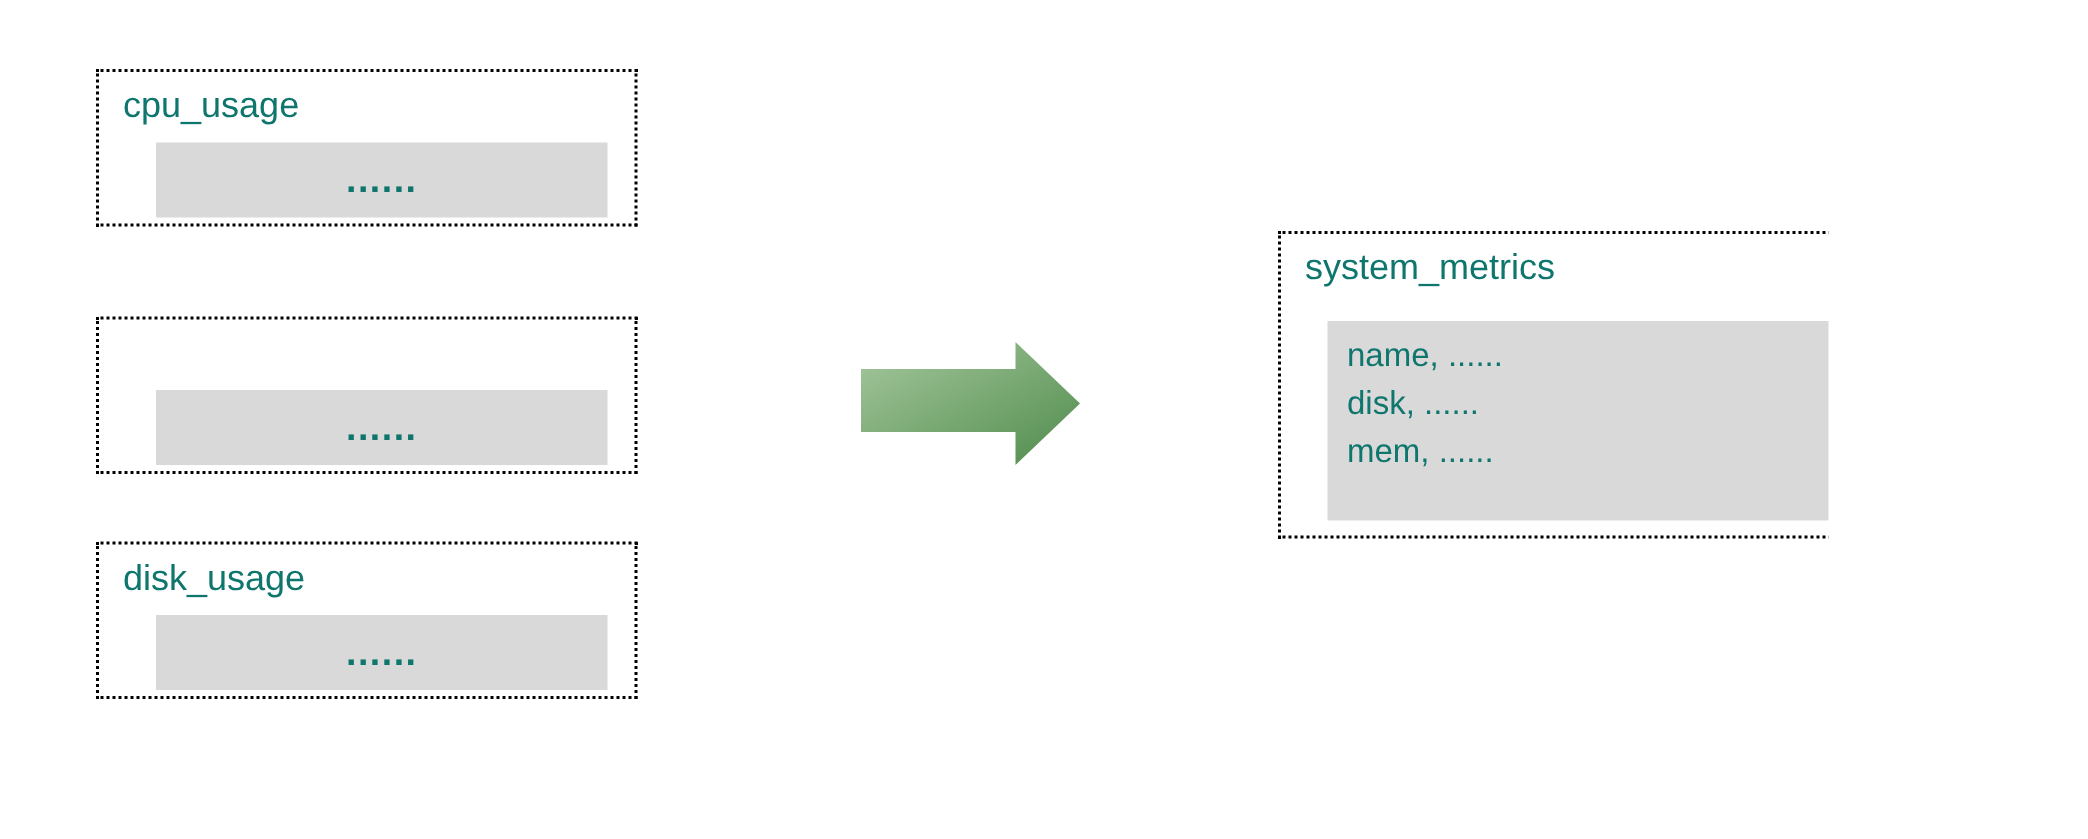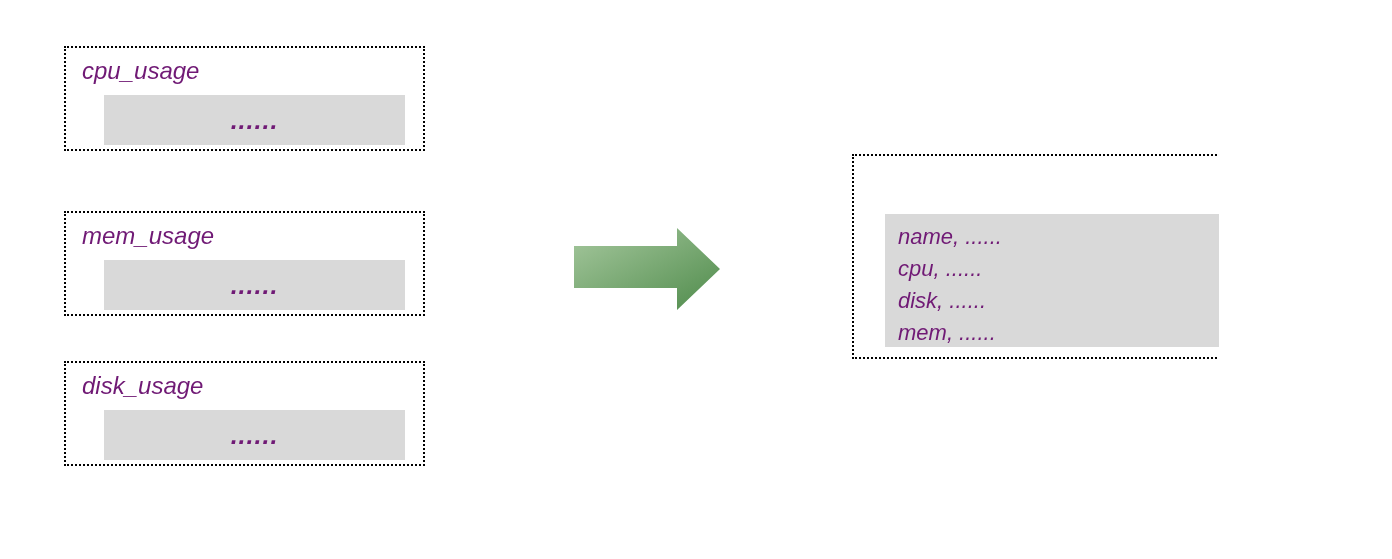--- a/index.html
+++ b/index.html
@@ -3,23 +3,22 @@
 <meta charset="utf-8">
 <style>
   * { margin: 0; padding: 0; box-sizing: border-box; }
   html, body { background: #ffffff; }
   .canvas {
     position: relative;
     width: 1219px;
     height: 559px;
     background: #ffffff;
     font-family: "Liberation Sans", "DejaVu Sans", sans-serif;
-    color: #701a75;
+    color: #0f766e;
     overflow: hidden;
-    font-style: italic;
   }
   .dotted-box {
     position: absolute;
     border: 2px dotted #000000;
     background: #ffffff;
   }
   .src-box { left: 64px; width: 361px; height: 105px; }
   .src-box-0 { top: 46px; }
   .src-box-1 { top: 211px; }
   .src-box-2 { top: 361px; }
@@ -76,21 +75,20 @@
 <div class="canvas">
 
   <div class="dotted-box src-box src-box-0">
     <div class="box-title">cpu_usage</div>
     <div class="gray-bar">
       <span class="dots">......</span>
     </div>
   </div>
 
   <div class="dotted-box src-box src-box-1">
-    <div class="box-title">mem_usage</div>
     <div class="gray-bar">
       <span class="dots">......</span>
     </div>
   </div>
 
   <div class="dotted-box src-box src-box-2">
     <div class="box-title">disk_usage</div>
     <div class="gray-bar">
       <span class="dots">......</span>
     </div>
@@ -100,21 +98,21 @@
     <defs>
       <linearGradient id="arrowGrad" x1="0" y1="0" x2="1" y2="1">
         <stop offset="0" stop-color="#a6c89e"></stop>
         <stop offset="1" stop-color="#4f8b4b"></stop>
       </linearGradient>
     </defs>
     <polygon points="0,18 103,18 103,0 146,41 103,82 103,60 0,60" fill="url(#arrowGrad)"></polygon>
   </svg>
 
   <div class="dotted-box target-box">
+    <div class="box-title">system_metrics</div>
     <div class="target-gray">
       <div class="metric-row">name, ......</div>
-      <div class="metric-row">cpu, ......</div>
       <div class="metric-row">disk, ......</div>
       <div class="metric-row">mem, ......</div>
     </div>
   </div>
 
 </div>
 
 </body></html>

